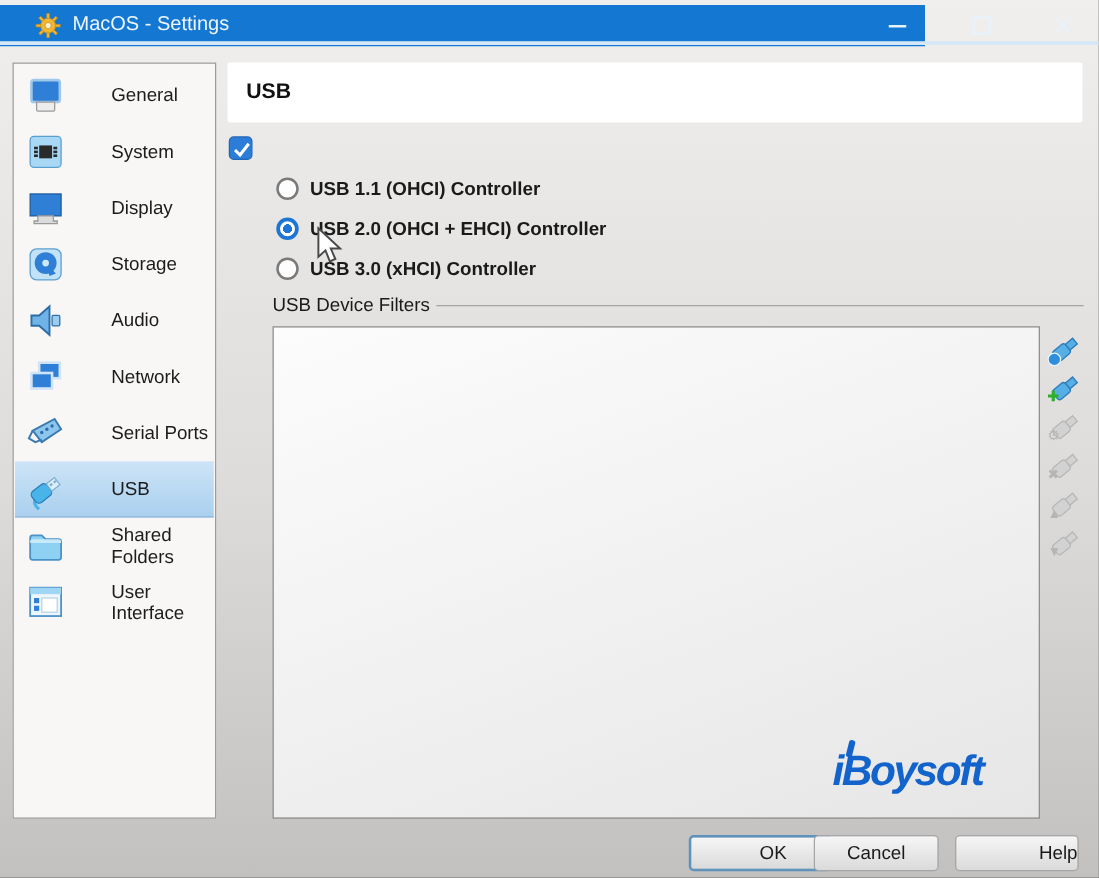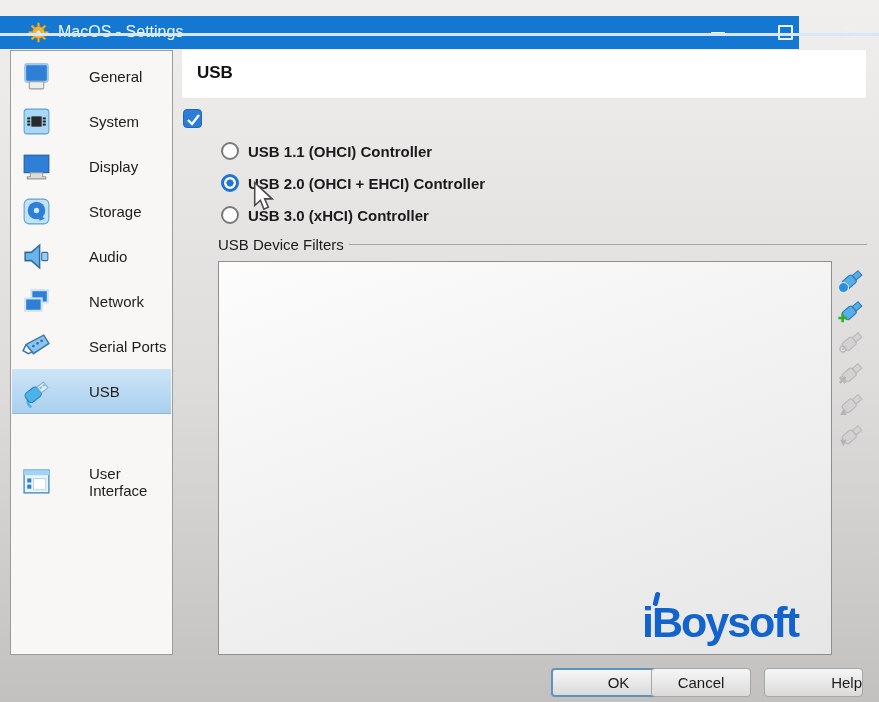--- a/index.html
+++ b/index.html
@@ -2,21 +2,21 @@
 <html><head>
 <meta charset="utf-8">
 <style>
   html,body{margin:0;padding:0;background:#888;}
   .window{
     position:relative; width:879px; height:702px; overflow:hidden;
     font-family:"Liberation Sans", sans-serif; color:#1a1a1a;
     background:linear-gradient(#f0efee 0%, #dddcdb 55%, #c2c1c0 100%);
   }
   
-  .titlebar{position:absolute;left:0;top:16px;width:799px;height:33px;background:#1478d3;display:flex;align-items:center;}
+  .titlebar{position:absolute;left:0;top:4px;width:740px;height:33px;background:#1478d3;display:flex;align-items:center;}
   .titlebar-strip{position:absolute;left:0;top:33px;width:879px;height:3px;background:#d6e8f7;}
   .app-icon{position:absolute;left:27px;top:5px;width:23px;height:23px;}
   .title-text{position:absolute;left:58px;top:0;height:33px;line-height:32px;font-size:16px;color:#eef6fd;}
   .win-btn{position:absolute;top:0;width:46px;height:33px;display:flex;align-items:center;justify-content:center;cursor:default;}
   .win-btn.min{left:695px}.win-btn.max{left:762px}.win-btn.close{left:827px}
   .glyph-min{width:14px;height:2px;background:#e8f2fb;}
   .glyph-max{width:11px;height:11px;border:2px solid #e8f2fb;border-radius:1px;}
   
   .sidebar{position:absolute;left:10px;top:50px;width:163px;height:605px;background:#f8f7f6;border:1px solid #9b9b9b;box-sizing:border-box;}
   .side-item{position:absolute;left:1px;right:1px;height:45px;display:flex;align-items:center;padding-left:8px;box-sizing:border-box;gap:24px;}
@@ -46,21 +46,21 @@
   .badge{position:absolute;left:-1px;bottom:-1px;font-size:11px;line-height:11px;color:#b5b5b5;}
   .badge.blue{width:11px;height:11px;border-radius:50%;background:#2f8fdc;border:1px solid #eaf4fc;box-sizing:border-box;}
   .badge.green{color:#2fae2f;font-weight:bold;}
   
   .btn{position:absolute;top:668px;height:29px;box-sizing:border-box;display:flex;align-items:center;justify-content:center;
        font-size:15px;border-radius:4px;background:linear-gradient(#f6f6f6,#dadada);border:1px solid #a6a6a6;}
   .btn.ok{left:551px;width:114px;border:2px solid #5e93bd;padding-left:21px;}
   .btn.cancel{left:651px;width:100px;}
   .btn.help{left:764px;width:99px;justify-content:flex-end;}
   
-  .watermark{position:absolute;left:642px;top:598px;width:205px;font-size:43px;font-weight:800;
+  .watermark{position:absolute;left:666px;top:598px;width:205px;font-size:34px;font-weight:800;font-style:italic;
              color:#1263cc;letter-spacing:-2px;z-index:20;}
   .watermark .accent{position:absolute;left:12px;top:-6px;width:5px;height:14px;background:#1263cc;border-radius:2px;transform:rotate(14deg);}
   
   .cursor{position:absolute;left:252px;top:181px;z-index:50;}
 </style>
 </head>
 <body>
 
 <div class="window">
 
@@ -171,20 +171,27 @@
           <path d="M6 17 q-5 1 -3.5 8" fill="none" stroke="#49b4ea" stroke-width="2.5"></path>
           <rect x="4" y="11" width="15" height="11" rx="3.5" fill="#49b4ea" stroke="#2a7db5"></rect>
           <rect x="19" y="13" width="8" height="7" fill="#ddeffc" stroke="#7fb0d0"></rect>
           <rect x="20.5" y="14.8" width="2.2" height="1.8" fill="#7fb0d0"></rect>
             <rect x="24.2" y="14.8" width="2.2" height="1.8" fill="#7fb0d0"></rect>
         </g>
       </svg>
       <span class="s-label">USB</span>
     </div>
 
+    <div class="side-item" style="top:363px">
+      <svg class="s-icon" viewBox="0 0 32 32">
+        <path d="M4 10 q0 -2 2 -2 h7 l3 3 h10 q2 0 2 2 v12 q0 2 -2 2 H6 q-2 0 -2 -2 z" fill="#8ed1f2" stroke="#4a92c8" stroke-width="1.4"></path>
+        <path d="M4 14 h24 v-1.5 q0 -1.5 -2 -1.5 H6 q-2 0 -2 1.5 z" fill="#c8e9f9"></path>
+      </svg>
+      <span class="s-label">Shared Folders</span>
+    </div>
 
     <div class="side-item" style="top:408px">
       <svg class="s-icon" viewBox="0 0 32 32">
         <rect x="4" y="5" width="24" height="22" fill="#eef6fd" stroke="#4a92c8" stroke-width="1.4"></rect>
         <rect x="4" y="5" width="24" height="5" fill="#9fd6f4"></rect>
         <rect x="13" y="13" width="12" height="11" fill="#ffffff" stroke="#b8d4e8"></rect>
         <rect x="7" y="13" width="4" height="4" fill="#2f7fd6"></rect>
         <rect x="7" y="19" width="4" height="4" fill="#2f7fd6"></rect>
       </svg>
       <span class="s-label">User Interface</span>

